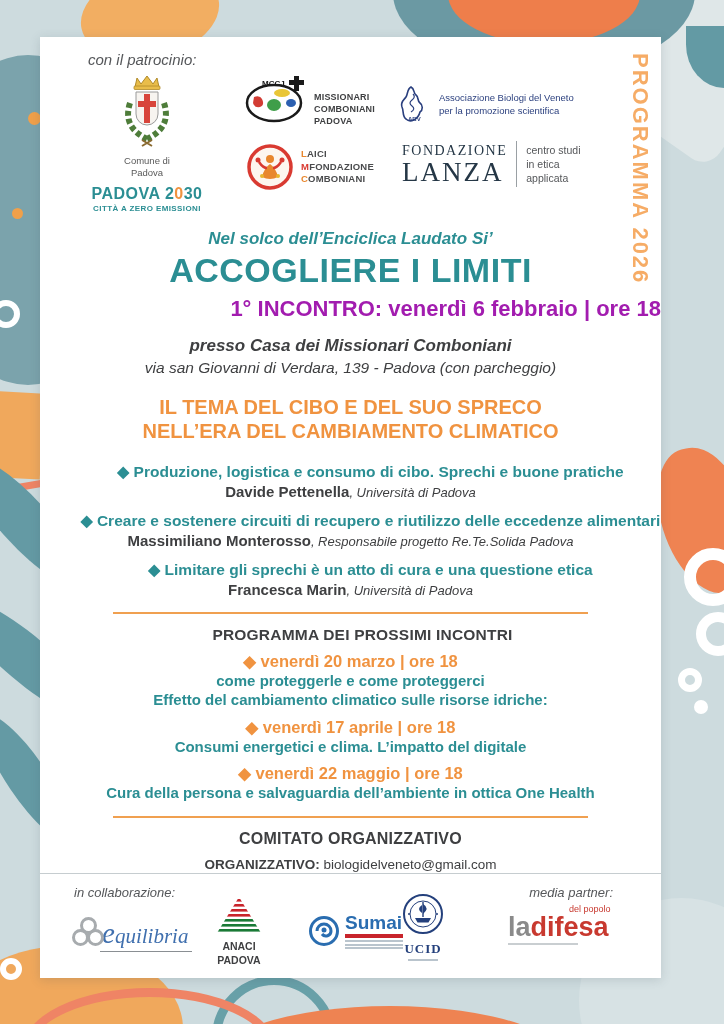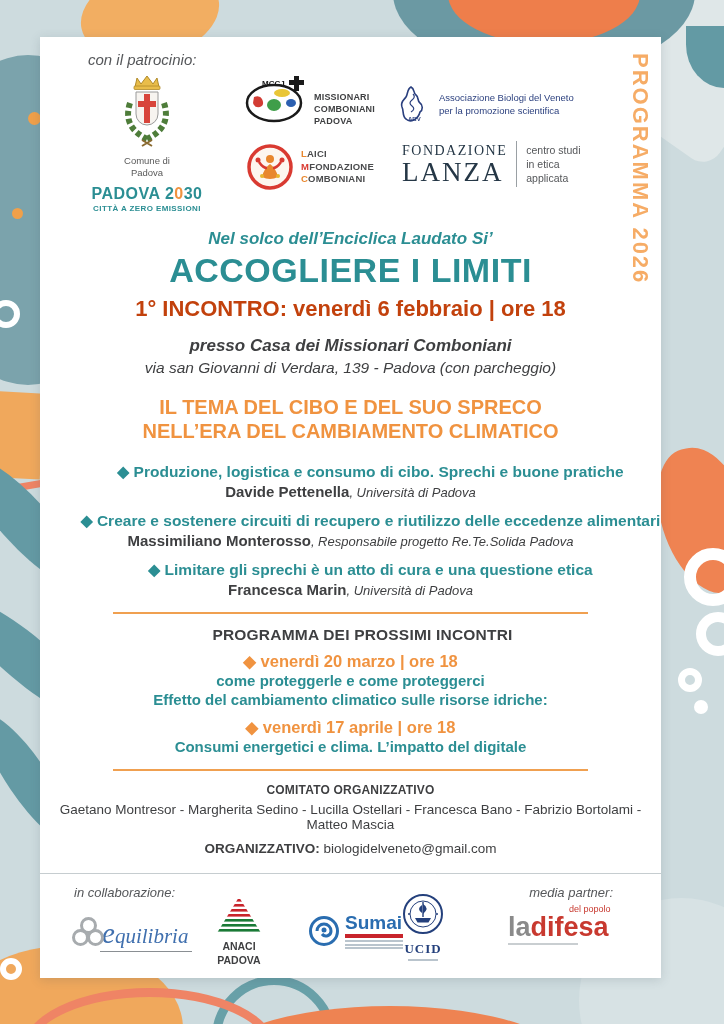--- a/index.html
+++ b/index.html
@@ -55,39 +55,39 @@
   .lanza-n2 { font-size:27px; letter-spacing:2px; line-height:1; }
   .lanza-div { width:1px; height:46px; background:#9aa0a4; margin:0 9px; }
   .lanza-desc { font-size:10.5px; color:#55575a; line-height:1.35; text-align:left; }
 
   .side-banner { position:absolute; right:8px; top:16px; writing-mode:vertical-rl; font-size:22px; font-weight:bold; color:#f6ac66; letter-spacing:2px; }
 
   
   .content { position:absolute; left:0; right:0; top:192px; text-align:center; }
   .kicker { font-size:17px; font-weight:bold; font-style:italic; color:#2b8e93; }
   .title { font-size:34px; font-weight:bold; color:#2b8e93; letter-spacing:.5px; margin-top:2px; }
-  .meeting { font-size:22px; font-weight:bold; color:#c2410c; margin-top:6px; }
+  .meeting { font-size:22px; font-weight:bold; color:#a21caf; margin-top:6px;text-align:right; }
   .venue { font-size:17px; font-weight:bold; font-style:italic; color:#3e3f41; margin-top:14px; }
   .address { font-size:15.5px; font-style:italic; color:#3e3f41; margin-top:3px; }
   .theme { font-size:20px; font-weight:bold; color:#f09340; line-height:1.22; margin-top:18px; }
 
   .talks { margin-top:19px; }
   .talk { margin-top:11px; }
   .talk:first-child { margin-top:0; }
   .talk-title { font-size:15.5px; font-weight:bold; color:#2b8e93;padding-left:40px; }
   .talk-speaker { margin-top:2px; }
   .speaker-name { font-size:15px; font-weight:bold; color:#3e3f41; }
   .speaker-affil { font-size:13px; font-style:italic; color:#3e3f41; }
 
   .divider-orange { width:475px; border-top:2px solid #f0a050; margin:13px auto 0; }
   .program-heading { font-size:15.5px; font-weight:bold; color:#3e3f41; margin-top:12px; letter-spacing:.2px;padding-left:24px; }
   .prog-date { font-size:16.5px; font-weight:bold; color:#f09340; margin-top:8px; }
   .prog-line { font-size:15px; font-weight:bold; color:#2b8e93; line-height:1.3; }
 
-  .committee-heading { font-size:12px; font-weight:bold; color:#3e3f41; margin-top:12px; letter-spacing:.2px; }
+  .committee-heading { font-size:16px; font-weight:bold; color:#3e3f41; margin-top:12px; letter-spacing:.2px; }
   .committee-members { font-size:13.5px; color:#3e3f41; margin-top:5px; }
   .info-line { font-size:13.5px; color:#3e3f41; margin-top:9px; }
   .info-label { font-weight:bold; }
 
   
   .footer-divider { position:absolute; left:0; right:0; top:836px; border-top:1px solid #c6cdd0; }
   .collab-label { position:absolute; left:34px; top:848px; font-size:13px; font-style:italic; color:#55575a; }
   .media-label { position:absolute; right:48px; top:848px; font-size:13px; font-style:italic; color:#55575a; }
 
   .logo-equilibria { position:absolute; left:32px; top:880px; display:flex; align-items:flex-start; }
@@ -267,26 +267,29 @@
     <div>
       <div>
         <div class="prog-date">◆ venerdì 20 marzo | ore 18</div>
         <div class="prog-line">come proteggerle e come proteggerci</div>
         <div class="prog-line">Effetto del cambiamento climatico sulle risorse idriche:</div>
       </div>
       <div>
         <div class="prog-date">◆ venerdì 17 aprile | ore 18</div>
         <div class="prog-line">Consumi energetici e clima. L’impatto del digitale</div>
       </div>
+      <div>
+        <div class="prog-date">◆ venerdì 22 maggio | ore 18</div>
+        <div class="prog-line">Cura della persona e salvaguardia dell’ambiente in ottica One Health</div>
+      </div>
     </div>
 
     <div class="divider-orange"></div>
 
     <div class="committee-heading">COMITATO ORGANIZZATIVO</div>
-    <div class="committee-members">Gaetano Montresor - Margherita Sedino - Lucilla Ostellari - Francesca Bano - Fabrizio Bortolami - Matteo Mascia</div>
     <div class="info-line"><span class="info-label">ORGANIZZATIVO:</span><span> biologidelveneto@gmail.com</span></div>
   </div>
 
   <div class="footer-divider"></div>
   <div class="collab-label">in collaborazione:</div>
   <div class="media-label">media partner:</div>
 
   <div class="logo-equilibria">
     <div class="eq-knot">
         <span class="eq-k1"></span>

